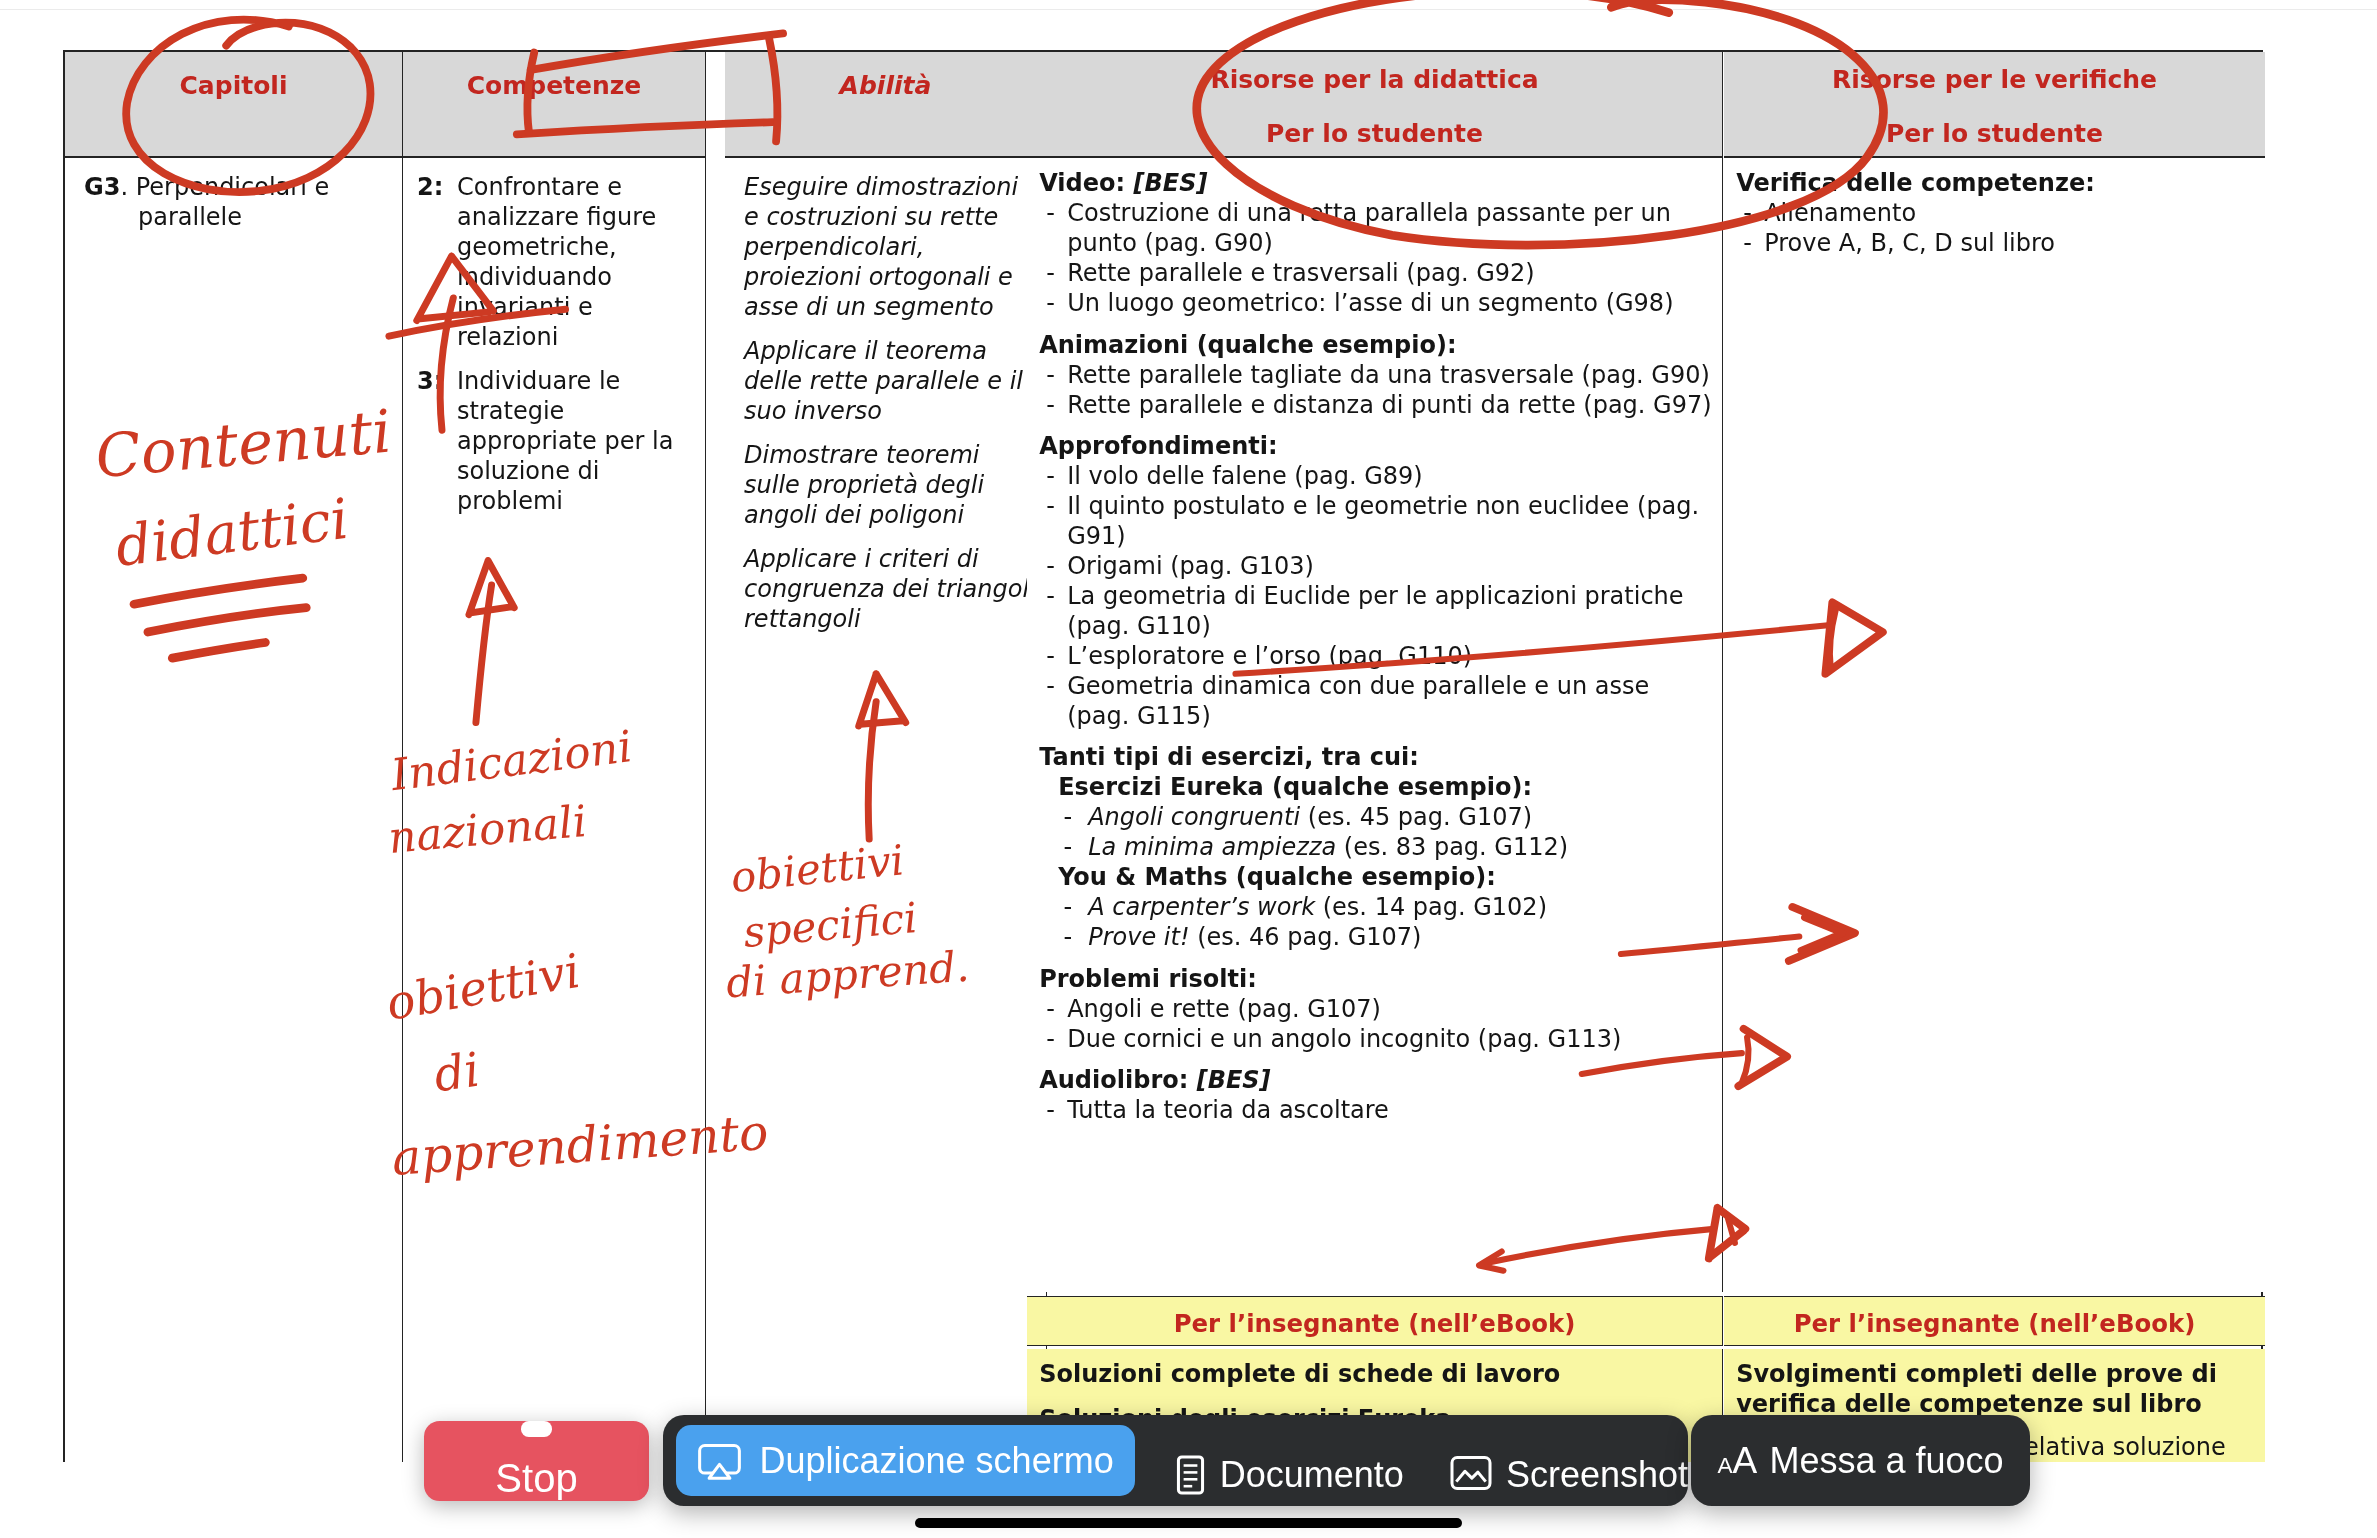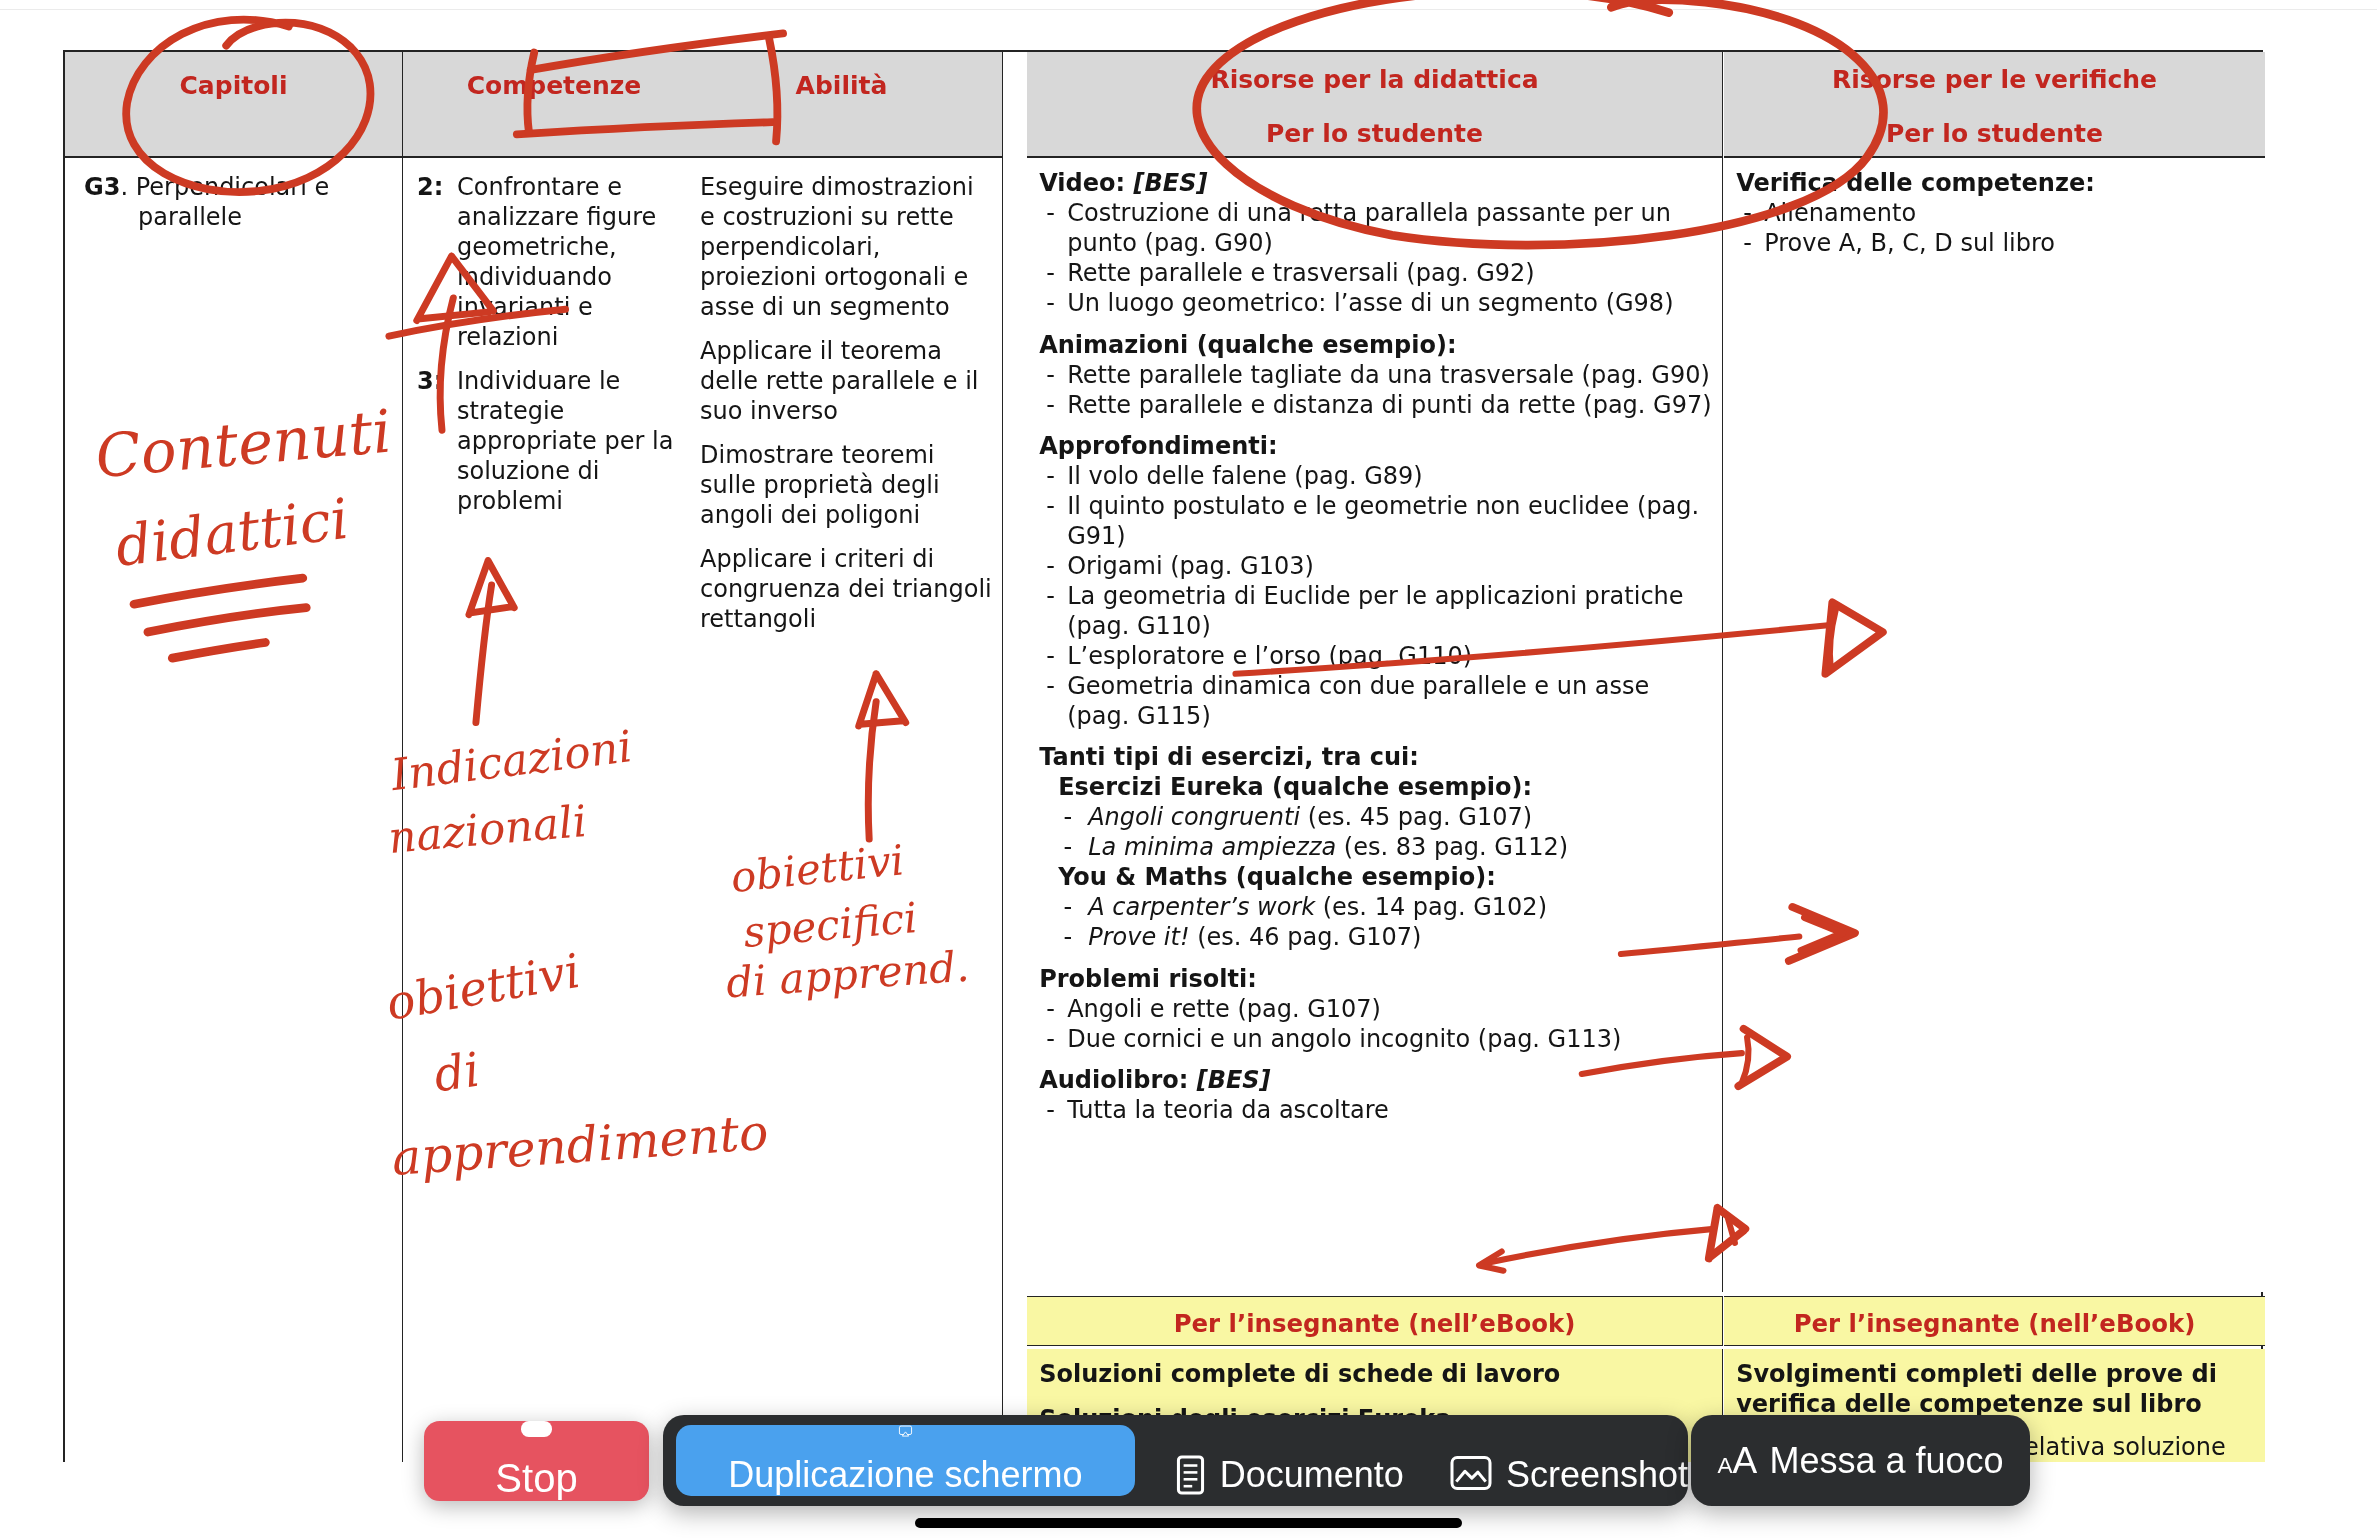--- a/index.html
+++ b/index.html
@@ -25,21 +25,21 @@
   .cell{position:absolute;box-sizing:border-box;border-right:1.7px solid var(--border);}
   .hdr{background:var(--gray);border-bottom:2.6px solid var(--border);
        color:var(--red-head);font-weight:bold;font-size:25px;text-align:center;}
   .hdr-tall{height:106px;padding-top:19px;}
   .hdr-r1{height:64px;padding-top:13px;}
   .hdr-r2{top:53px;height:53px;padding-top:14px;}
   .bodycell{top:106px;height:1304px;background:#fff;font-size:24px;line-height:30px;}
   .bodycell-mid{top:106px;height:1134px;background:#fff;font-size:24px;line-height:30px;}
   .c1{left:0;width:338px;}
   .c2{left:338px;width:303px;}
-  .c3{left:616px;width:322px;}
+  .c3{left:660px;width:322px;font-style:italic;}
   .c4{left:962px;width:696px;}
   .c5{left:1659px;width:541px;border-right:none;}
 
   .cap-text{padding:14px 7px 0 73px;text-indent:-54px;}
   .comp-list{padding:14px 7px 0 14px;}
   .comp-item{display:flex;margin-bottom:14px;}
   .comp-num{font-weight:bold;width:40px;flex:none;}
   .abil-list{padding:14px 7px 0 19px;}
   .abil-list .para{margin-bottom:14px;}
 
@@ -67,21 +67,21 @@
 
   
   .stop-btn{position:absolute;left:424px;top:1421px;width:225px;height:80px;border-radius:15.7px;background:var(--stop);
     z-index:10;display:flex;align-items:center;justify-content:center;gap:19px;
     box-shadow:0 5.2px 21px rgba(0,0,0,0.28);font-family:"Liberation Sans",sans-serif;flex-direction:column;}
   .stop-square{width:31px;height:31px;border-radius:7.8px;background:#fff;}
   .stop-label{color:#fff;font-size:40px;}
   .bar1{position:absolute;left:663px;top:1415px;width:1025px;height:91px;border-radius:21px;background:var(--bar);
     z-index:10;display:flex;align-items:center;box-shadow:0 7px 24.4px rgba(0,0,0,0.3);font-family:"Liberation Sans",sans-serif;}
   .mirror-btn{margin-left:13px;width:512px;height:71px;border-radius:15px;background:var(--blue);
-    display:flex;align-items:center;justify-content:center;gap:17.4px;color:#fff;font-size:36px;flex-direction:column;}
+    display:flex;align-items:center;justify-content:center;gap:17.4px;color:#fff;font-size:36px;}
   .bar-item{display:flex;gap:14px;color:#fff;font-size:36px;margin-top:28px;}
   .item-doc{margin-left:40px;}
   .item-shot{margin-left:45px;gap:13px;}
   .bar2{position:absolute;left:1691px;top:1415px;width:339px;height:91px;border-radius:21px;background:var(--bar);
     z-index:10;display:flex;align-items:center;justify-content:center;gap:12.2px;color:#fff;font-size:36px;
     box-shadow:0 7px 24.4px rgba(0,0,0,0.3);font-family:"Liberation Sans",sans-serif;}
   .aA{display:flex;align-items:baseline;color:#fff;}
   .aA .small{font-size:22.6px;}
   .aA .big{font-size:37px;}
   .home-indicator{position:absolute;left:915px;top:1518px;width:547px;height:9.6px;border-radius:5.2px;background:#000;z-index:11;}

